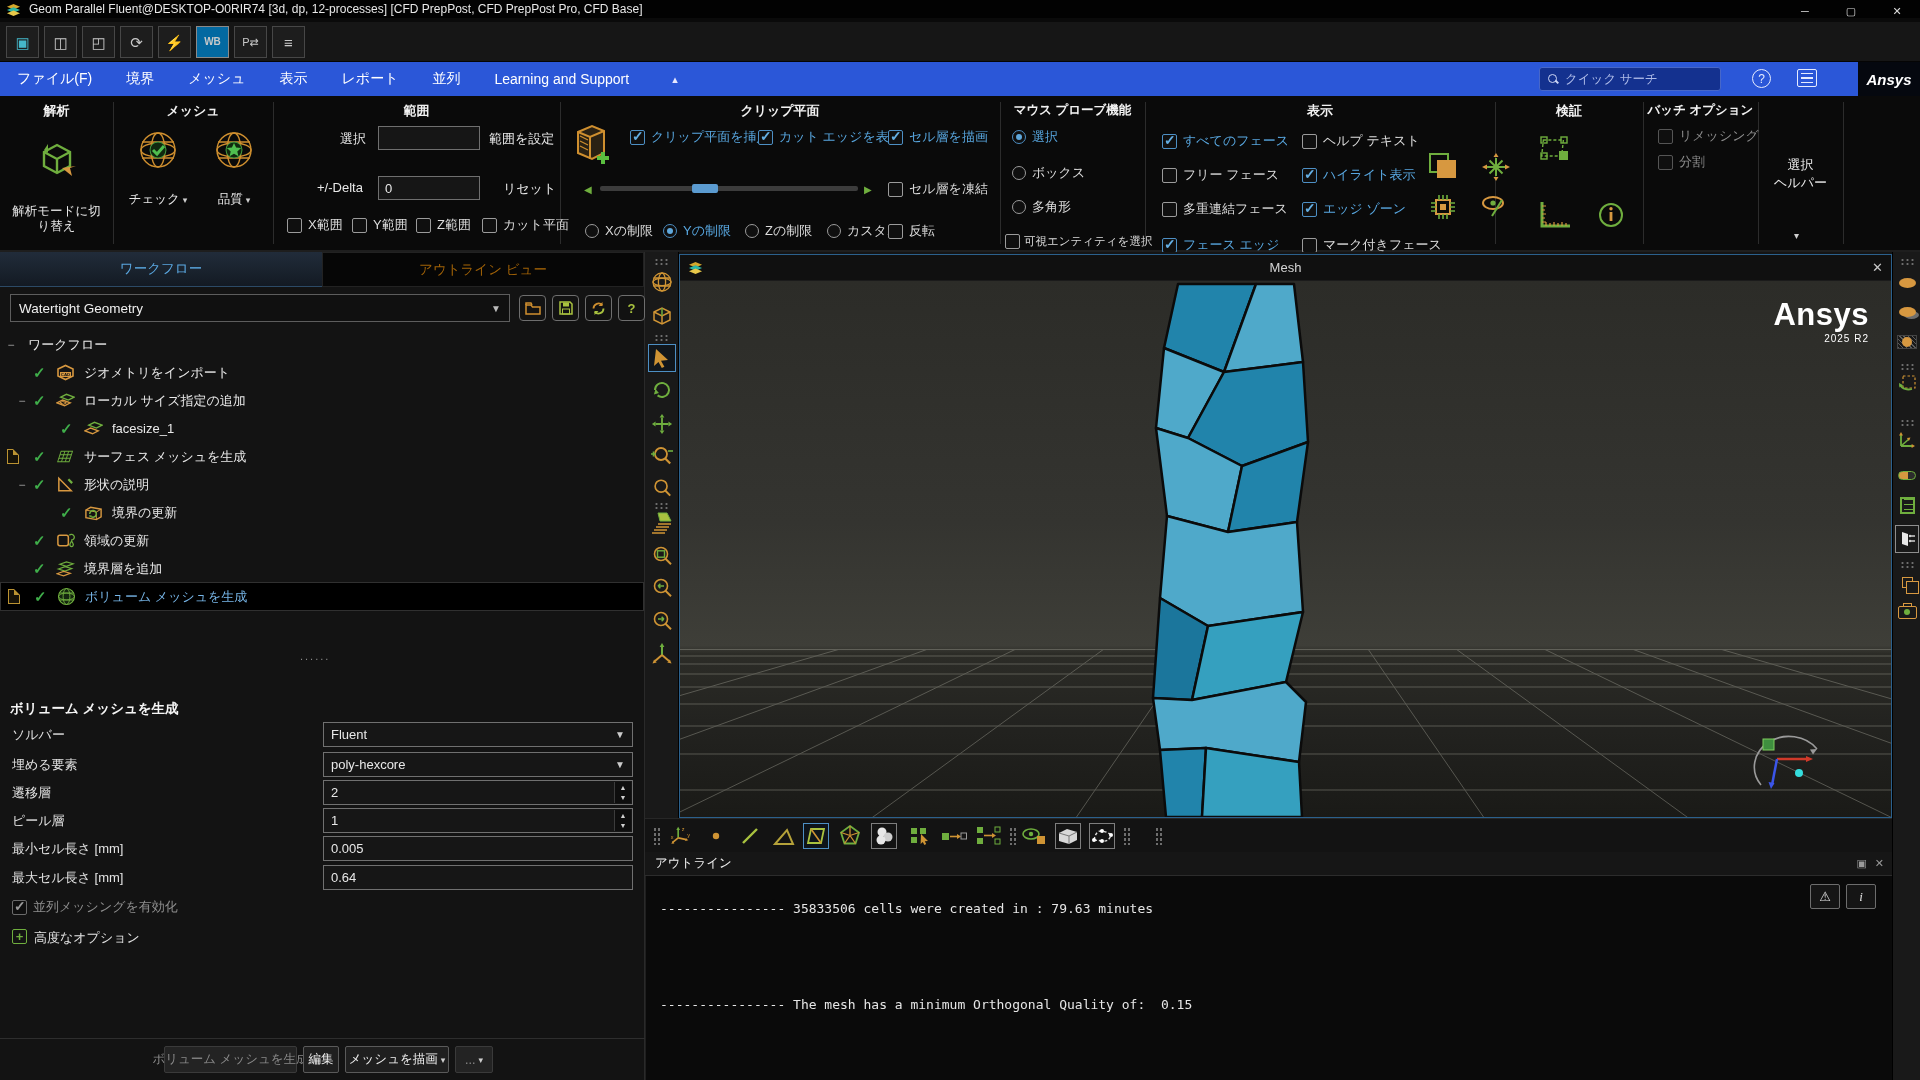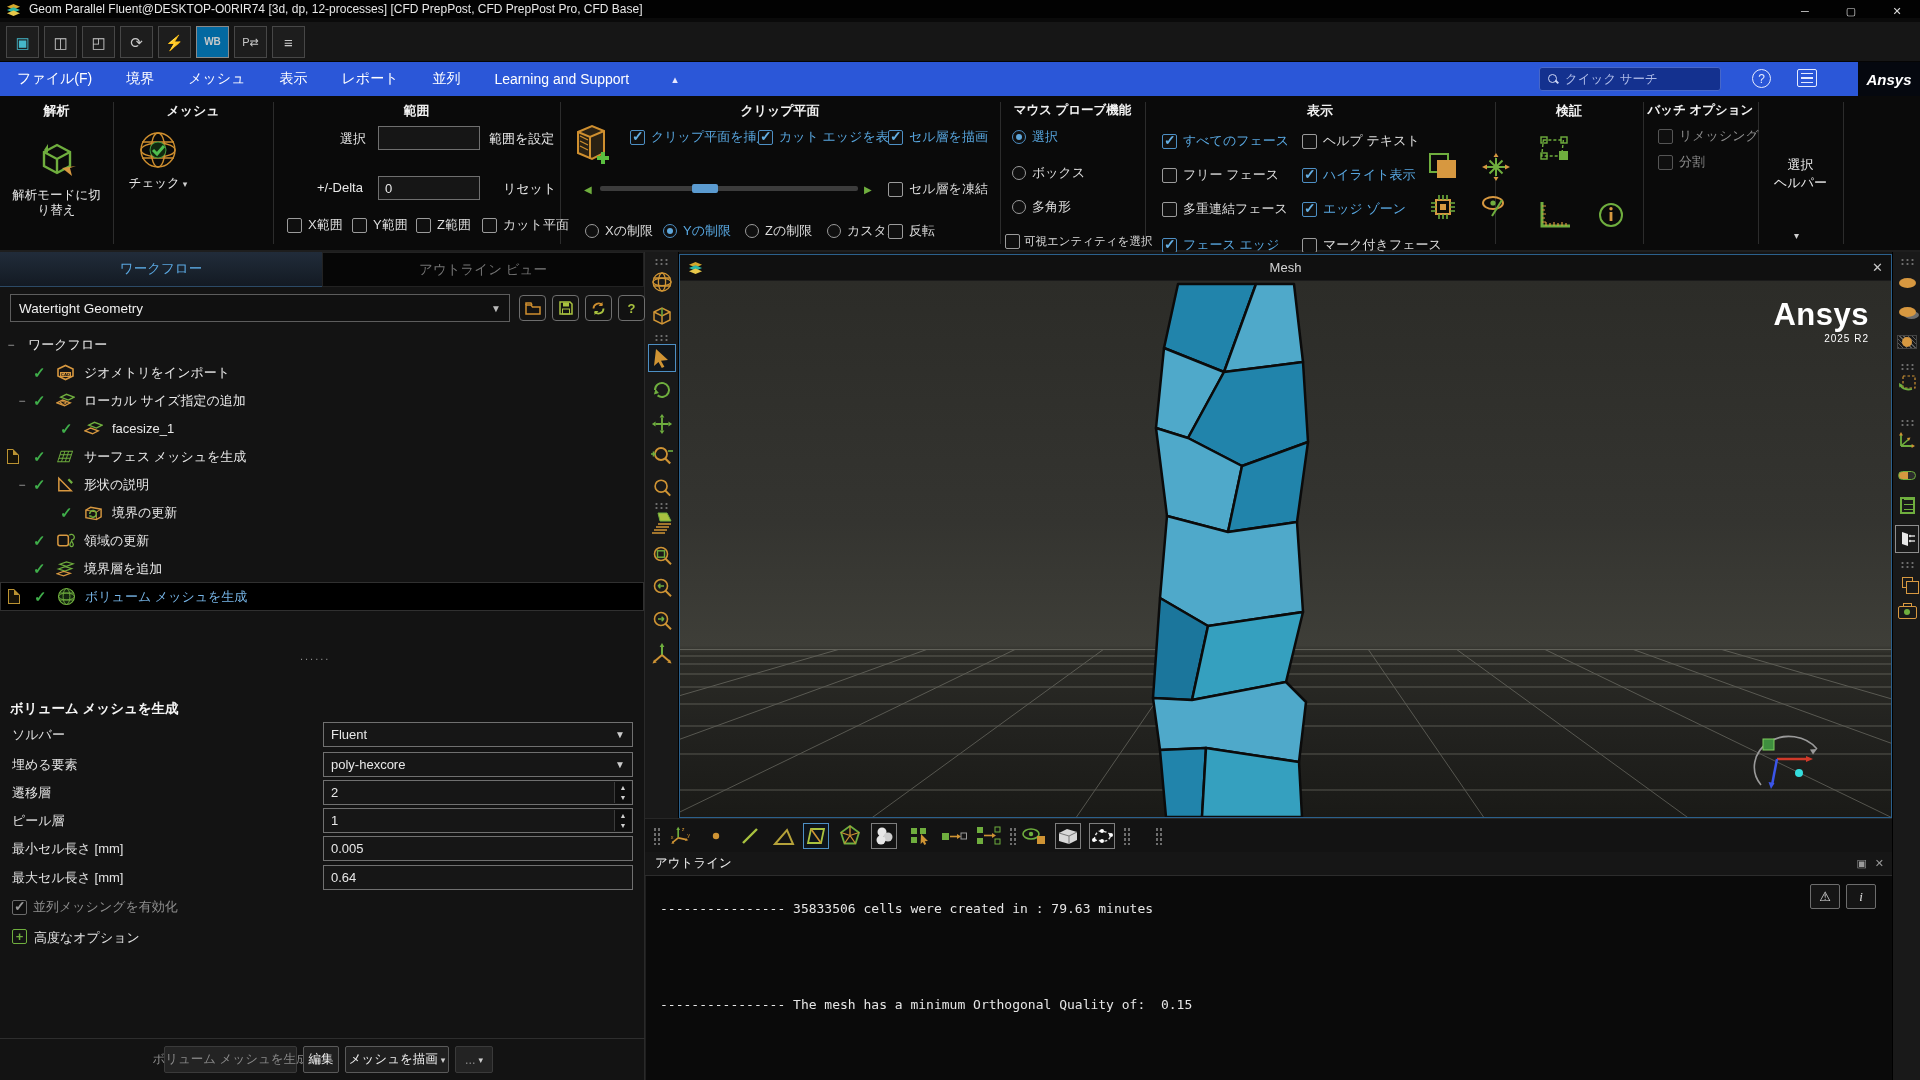--- a/index.html
+++ b/index.html
@@ -36,21 +36,21 @@
   .helpcirc{left:1752px;width:19px;height:19px;border:1.5px solid #e6ecff;border-radius:50%;display:flex;align-items:center;justify-content:center;font-size:12px}
   .listico{left:1797px;width:20px;height:18px;border:1.5px solid #e6ecff;border-radius:2px;display:flex;flex-direction:column;justify-content:space-evenly;padding:0 3px}
   .listico i{display:block;height:1.5px;background:#e6ecff}
   .brandblock{position:absolute;right:0;top:0;width:62px;height:34px;background:#05080f;display:flex;align-items:center;justify-content:center;color:#fff;font-weight:bold;font-size:15px;font-style:italic}
 
   
   .ribbon{position:absolute;left:0;top:96px;width:1920px;height:156px;background:#0a0a0a;border-bottom:2px solid #1e1e1e}
   .rsep{position:absolute;top:6px;height:142px;width:1px;background:#2c2c2c}
   .gtitle-r{position:absolute;top:6px;font-size:13px;font-weight:bold;color:#f2f2f2;text-align:center;white-space:nowrap}
   .bigbtn{position:absolute;display:flex;flex-direction:column;align-items:center;justify-content:flex-start;color:#e8e8e8;font-size:12.5px;text-align:center}
-  .bigbtn .lbl{margin-top:4px;line-height:15px}
+  .bigbtn .lbl{margin-top:20px;line-height:15px}
   .caret-s{font-size:9px;color:#cfcfcf;margin-left:3px}
   .flatbtn{position:absolute;font-size:13px;color:#e9e9e9;white-space:nowrap;cursor:default}
   .rfield{position:absolute;height:24px;background:#161616;border:1px solid #6f6f6f;color:#e8e8e8;font-size:13px;display:flex;align-items:center;padding:0 6px}
   .chkrow{position:absolute;display:flex;align-items:center;gap:6px;font-size:13px;color:#dcdcdc;white-space:nowrap}
   .chkrow.blue span.t{color:#58a7e0}
   .chkrow.gray span.t{color:#8e8e8e}
   .cb{width:15px;height:15px;border:1px solid #9b9b9b;border-radius:2px;background:#0f0f0f;position:relative;flex:none}
   .cb.on{border-color:#4d8fc4}
   .cb.on::after{content:"✓";position:absolute;left:1px;top:-3px;color:#64aee2;font-size:14px;font-weight:bold}
   .cb.dis{border-color:#555}
@@ -61,21 +61,21 @@
   .radio.on::after{content:"";position:absolute;inset:3px;border-radius:50%;background:#5fa8dc}
   .sliderarrow{position:absolute;font-size:10px;color:#6fae3e}
   .slidertrack{position:absolute;height:5px;background:#3c3c3c;border-radius:2px}
   .sliderhandle{position:absolute;width:26px;height:9px;background:#5b9bd0;border-radius:2px}
   .vhelper{position:absolute;text-align:center;font-size:13px;color:#eee;line-height:18px}
 
   
   .lp{position:absolute;left:0;top:252px;width:645px;height:828px;background:#131313;border-right:1px solid #2a2a2a}
   .lp-tab{position:absolute;top:0;height:35px;display:flex;align-items:center;justify-content:center;font-size:13.5px}
   .lp-tab.active{background:linear-gradient(#212c3a,#131a23);color:#5aa7e0;border-bottom:1px solid #2c4a66}
-  .lp-tab.inactive{background:#060606;color:#737373;border:1px solid #222}
+  .lp-tab.inactive{background:#060606;color:#a16207;border:1px solid #222}
   .wcombo{position:absolute;left:10px;top:42px;width:500px;height:28px;background:#101010;border:1px solid #5d5d5d;display:flex;align-items:center;justify-content:space-between;padding:0 8px;font-size:13.5px;color:#f0f0f0}
   .wcombo .dd{font-size:10px;color:#bbb}
   .cbtn{position:absolute;top:43px;width:27px;height:26px;border:1px solid #6e6e6e;border-radius:4px;background:#121212;display:flex;align-items:center;justify-content:center}
   .trow{position:absolute;left:0;width:644px;height:27px;display:flex;align-items:center;font-size:13px;color:#e9e9e9;white-space:nowrap}
   .trow.sel{background:#000;border:1px solid #303030;color:#77b6e8}
   .tmin{position:absolute;color:#9a9a9a;font-size:12px;width:10px;text-align:center}
   .tchk{color:#3fae4a;font-weight:bold;font-size:15px;position:absolute}
   .tico{position:absolute;width:19px;height:17px;display:flex;align-items:center;justify-content:center}
   .tlabel{position:absolute}
   .docico{position:relative;width:12px;height:15px;border:1px solid #bb9332;background:#161208;display:inline-block;vertical-align:-2px;margin-left:7px}
@@ -227,20 +227,35 @@
               <circle cx="22" cy="22" r="17"></circle>
               <ellipse cx="22" cy="22" rx="17" ry="7"></ellipse>
               <ellipse cx="22" cy="22" rx="7" ry="17"></ellipse>
               <path d="M6 14h32M6 30h32"></path>
             </g>
             <circle cx="22" cy="22" r="8" fill="#11290f" stroke="#3f9a3f"></circle>
             <path d="M17 22l4 4 7-8" stroke="#4fbf4f" stroke-width="3" fill="none"></path>
           </svg>
       </span>
       <span class="lbl"><span>チェック</span><span class="caret-s">▾</span></span>
+    </div>
+    <div class="bigbtn" style="left:198px;top:32px;width:72px;height:116px">
+      <span>
+        <svg width="44" height="44" viewBox="0 0 44 44">
+            <g fill="none" stroke="#cf8f2f" stroke-width="1.4">
+              <circle cx="22" cy="22" r="17"></circle>
+              <ellipse cx="22" cy="22" rx="17" ry="7"></ellipse>
+              <ellipse cx="22" cy="22" rx="7" ry="17"></ellipse>
+              <path d="M6 14h32M6 30h32"></path>
+            </g>
+            <circle cx="22" cy="22" r="8" fill="#11290f" stroke="#3f9a3f"></circle>
+            <path d="M22 15l2.1 4.6 5 .5-3.8 3.3 1.1 4.9-4.4-2.6-4.4 2.6 1.1-4.9-3.8-3.3 5-.5z" fill="#4fbf4f"></path>
+          </svg>
+      </span>
+      <span class="lbl"><span>品質</span><span class="caret-s">▾</span></span>
     </div>
 
     <div class="gtitle-r" style="left:273px;width:287px">範囲</div>
     <span class="flatbtn" style="left:340px;top:34px">選択</span>
     <div class="rfield" style="left:378px;top:30px;width:102px">
         <span></span>
       </div>
     <span class="flatbtn" style="left:489px;top:34px">範囲を設定</span>
     <span class="flatbtn" style="left:317px;top:84px">+/-Delta</span>
     <div class="rfield" style="left:378px;top:80px;width:102px">

